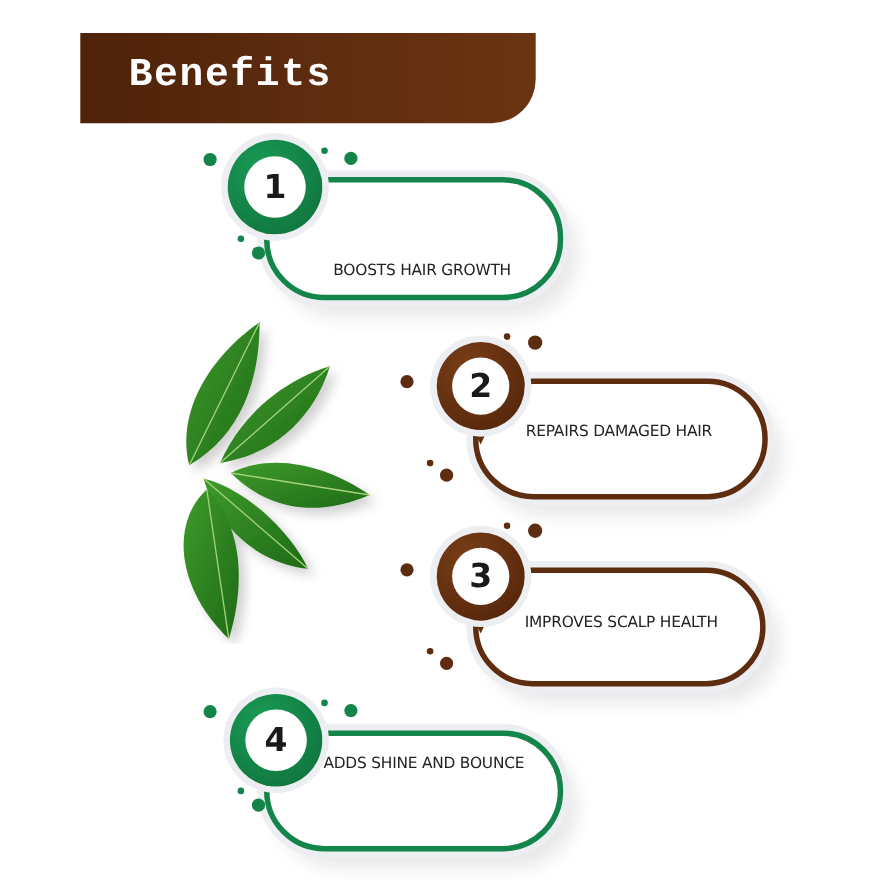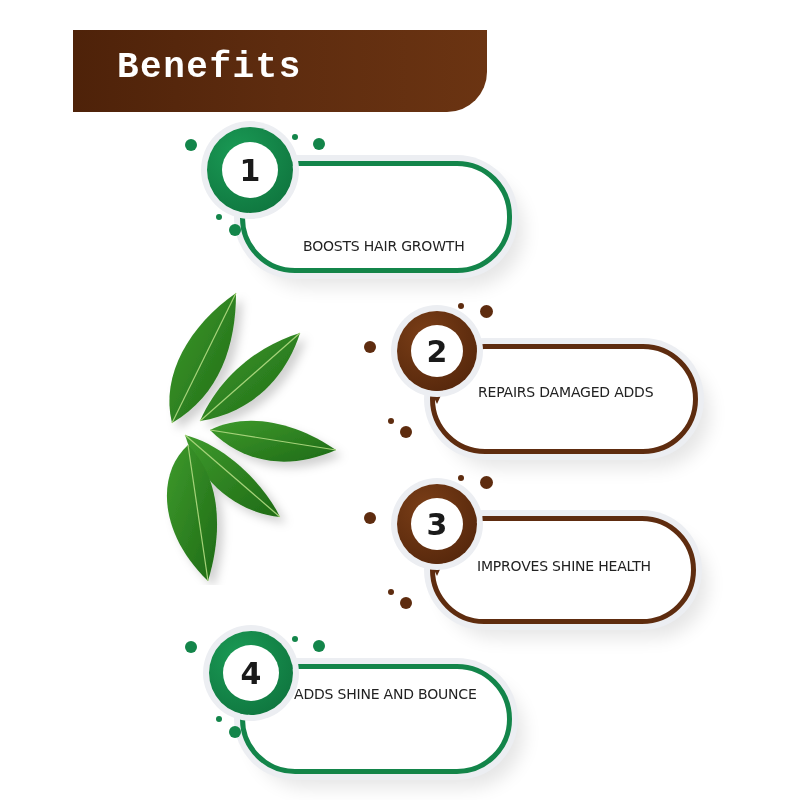--- a/index.html
+++ b/index.html
@@ -30,34 +30,34 @@
   <div class="badge-inner" style="left:222px;top:142px;width:56px;height:56px;">1</div>
   <div class="dot" style="left:185px;top:139px;width:12px;height:12px;background:#13854a;"></div>
   <div class="dot" style="left:292px;top:134px;width:6px;height:6px;background:#13854a;"></div>
   <div class="dot" style="left:313px;top:138px;width:12px;height:12px;background:#13854a;"></div>
   <div class="dot" style="left:216px;top:214px;width:6px;height:6px;background:#13854a;"></div>
   <div class="dot" style="left:229px;top:224px;width:12px;height:12px;background:#13854a;"></div>
 </div>
 
 <div class="card">
   <div class="pill" style="left:430px;top:344px;width:258px;height:100px;border:5px solid #5e2c0f;"></div>
-  <div class="pill-text" style="left:478px;top:384px;">REPAIRS DAMAGED ADDS</div>
+  <div class="pill-text" style="left:478px;top:384px;">REPAIRS DAMAGED HAIR</div>
   <div class="pin" style="left:425px;top:378px;border-left:12px solid transparent;border-right:12px solid transparent;border-top:26px solid #5e2c0f;"></div>
   <div class="badge-ring" style="left:397px;top:311px;width:80px;height:80px;background:radial-gradient(circle at 35% 30%,#7a3e17,#4e2209);"></div>
   <div class="badge-inner" style="left:411px;top:325px;width:52px;height:52px;">2</div>
   <div class="dot" style="left:364px;top:341px;width:12px;height:12px;background:#5e2c0f;"></div>
   <div class="dot" style="left:458px;top:303px;width:6px;height:6px;background:#5e2c0f;"></div>
   <div class="dot" style="left:480px;top:305px;width:13px;height:13px;background:#5e2c0f;"></div>
   <div class="dot" style="left:388px;top:418px;width:6px;height:6px;background:#5e2c0f;"></div>
   <div class="dot" style="left:400px;top:426px;width:12px;height:12px;background:#5e2c0f;"></div>
 </div>
 
 <div class="card">
   <div class="pill" style="left:430px;top:516px;width:256px;height:98px;border:5px solid #5e2c0f;"></div>
-  <div class="pill-text" style="left:477px;top:558px;">IMPROVES SHINE HEALTH</div>
+  <div class="pill-text" style="left:477px;top:558px;">IMPROVES SCALP HEALTH</div>
   <div class="pin" style="left:425px;top:550px;border-left:12px solid transparent;border-right:12px solid transparent;border-top:26px solid #5e2c0f;"></div>
   <div class="badge-ring" style="left:397px;top:484px;width:80px;height:80px;background:radial-gradient(circle at 35% 30%,#7a3e17,#4e2209);"></div>
   <div class="badge-inner" style="left:411px;top:498px;width:52px;height:52px;">3</div>
   <div class="dot" style="left:364px;top:512px;width:12px;height:12px;background:#5e2c0f;"></div>
   <div class="dot" style="left:458px;top:475px;width:6px;height:6px;background:#5e2c0f;"></div>
   <div class="dot" style="left:480px;top:476px;width:13px;height:13px;background:#5e2c0f;"></div>
   <div class="dot" style="left:388px;top:589px;width:6px;height:6px;background:#5e2c0f;"></div>
   <div class="dot" style="left:400px;top:597px;width:12px;height:12px;background:#5e2c0f;"></div>
 </div>
 

